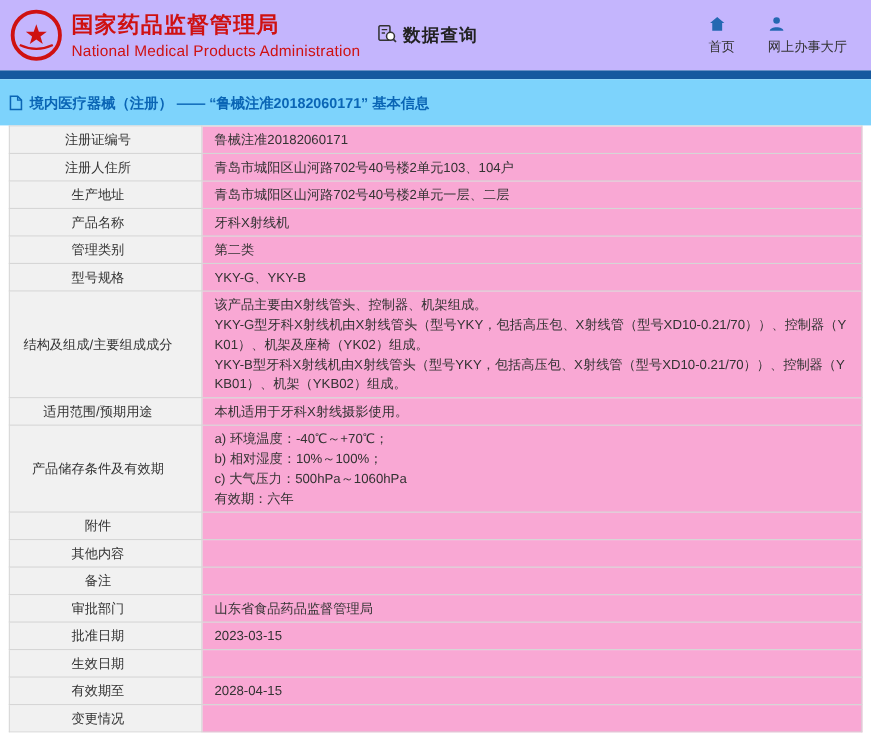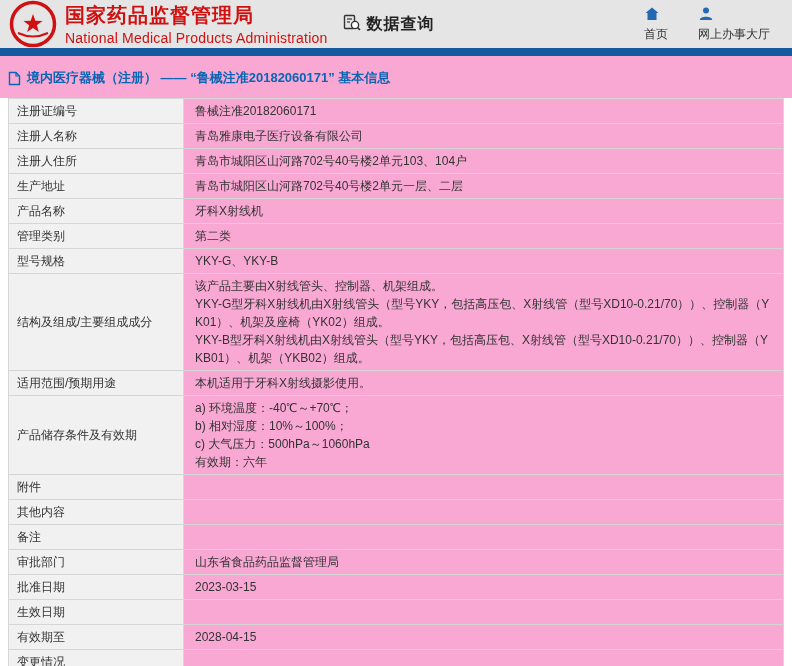--- a/index.html
+++ b/index.html
@@ -6,24 +6,24 @@
   html, body { background: #ffffff; }
   body {
     width: 792px; height: 666px;
     font-family: "Liberation Sans", sans-serif;
     color: #333;
     overflow: hidden;
   }
 
   
   .site-header {
-    height: 48px;
+    height: 64px;
     display: flex;
     align-items: center;
-    background: #e5e5e5;
+    background: #c4b5fd;
     padding: 0 0 0 8px;
   }
   .brand { display: flex; align-items: center; gap: 7px; }
   .logo-svg { width: 50px; height: 50px; display: block; }
   .brand-text .cn {
     font-size: 20px; font-weight: bold; color: #cf1111; letter-spacing: 1px;
     line-height: 24px;
   }
   .brand-text .en {
     font-size: 14px; color: #cf1111; margin-top: 3px; letter-spacing: 0.2px;
@@ -43,23 +43,23 @@
     display: flex; flex-direction: column; gap: 4px;
     font-size: 12px; color: #333; text-decoration: none; cursor: pointer;
   }
   .nav-item .nav-label { white-space: nowrap; }
 
   
   .blue-bar { height: 8px; background: #15599f; width: 100%; }
 
   
   .breadcrumb {
-    display: flex; align-items: center; gap: 6px;
+    display: flex; gap: 6px;
     padding: 14px 8px 12px 8px;
-    background: #f9a8d4;
+    background: #7dd3fc;
   }
   .breadcrumb .crumb-text {
     color: #0a65b5; font-size: 13px; font-weight: bold; line-height: 16px;
   }
 
   
   .info-table {
     width: calc(100% - 16px);
     margin: 0 8px;
     border-collapse: collapse;
@@ -69,21 +69,21 @@
   .info-table td {
     border: 1px solid #d6d6d6;
     padding: 3px 8px;
     line-height: 18px;
     height: 16px;
     vertical-align: middle;
     word-break: break-all;
   }
   .label-cell {
     background: #f1f1f1;
-    text-align: left;
+    text-align: center;
     padding-right: 22px !important;
     color: #333;
   }
   .value-cell {
     background: #f9a8d4;
     text-align: left;
     padding-left: 11px !important;
     white-space: pre-line;
   }
   .col-label { width: 175px; }
@@ -146,24 +146,20 @@
   <colgroup>
       <col class="col-label">
       <col>
     </colgroup>
   <tbody>
     <tr>
       <td class="label-cell">注册证编号</td>
       <td class="value-cell">鲁械注准20182060171</td>
     </tr>
     <tr>
-      <td class="label-cell">注册人名称</td>
-      <td class="value-cell">青岛雅康电子医疗设备有限公司</td>
-    </tr>
-    <tr>
       <td class="label-cell">注册人住所</td>
       <td class="value-cell">青岛市城阳区山河路702号40号楼2单元103、104户</td>
     </tr>
     <tr>
       <td class="label-cell">生产地址</td>
       <td class="value-cell">青岛市城阳区山河路702号40号楼2单元一层、二层</td>
     </tr>
     <tr>
       <td class="label-cell">产品名称</td>
       <td class="value-cell">牙科X射线机</td>

